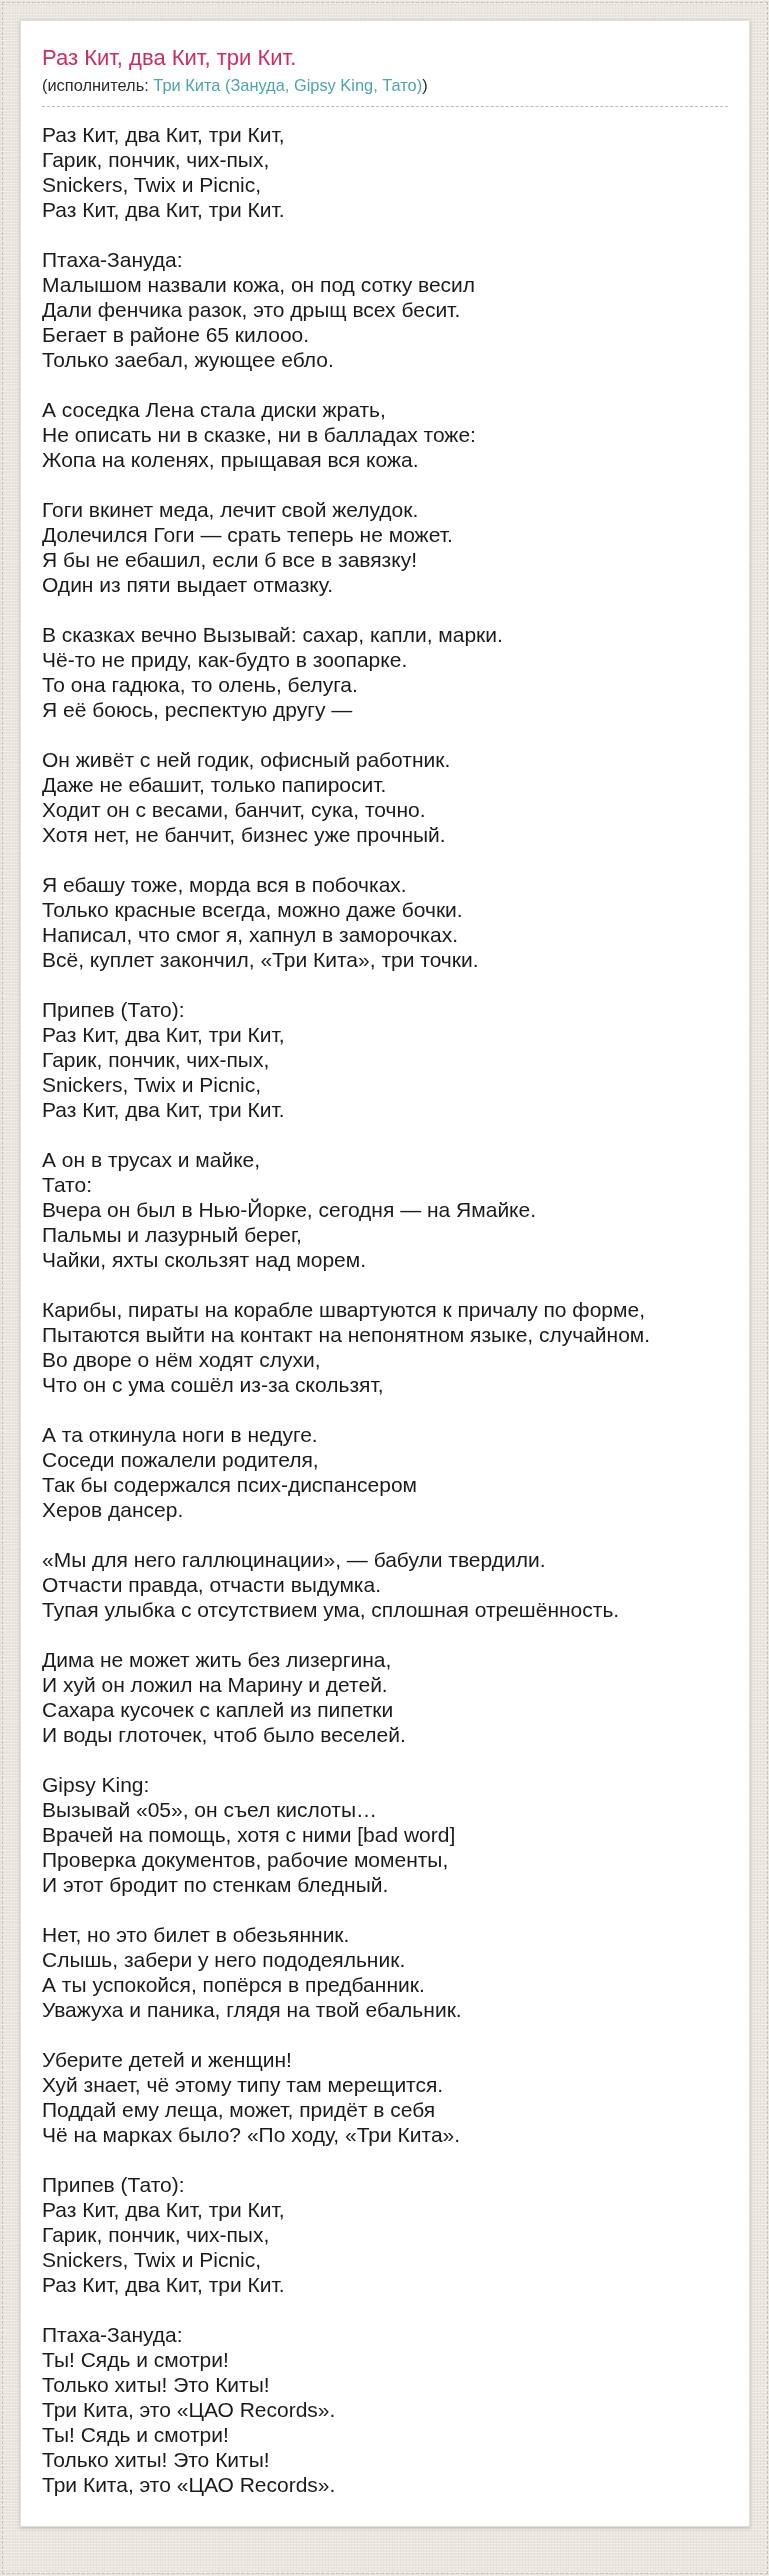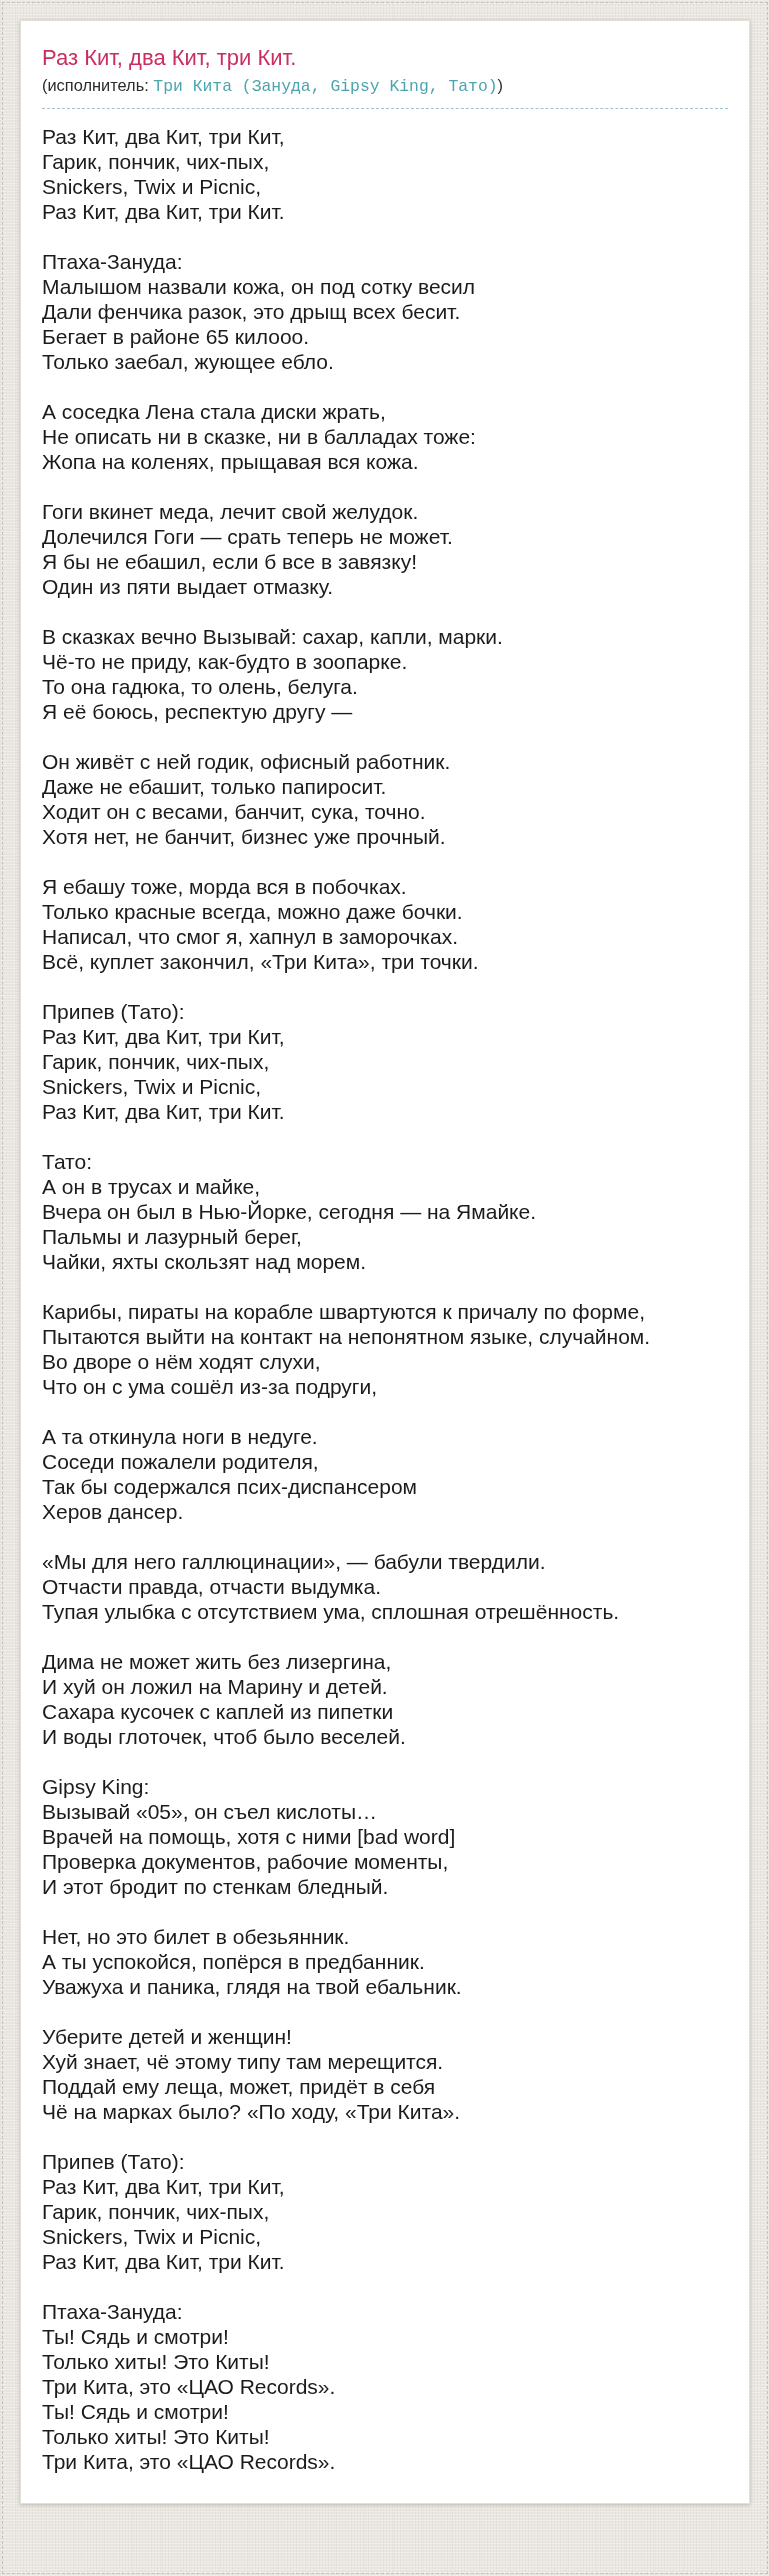--- a/index.html
+++ b/index.html
@@ -42,21 +42,20 @@
   .artist-line {
     margin-top: 3.8px;
     font-size: 16.4px;
     line-height: 20px;
     color: #2b2b2b;
   }
   .artist-link {
     color: var(--link-color, #4aa5ad);
     text-decoration: none;
     cursor: pointer;
-    font-family: Liberation Mono, monospace;
   }
   .header-block {
     padding-bottom: 11.5px;
     border-bottom: 1px dashed var(--separator-color, #a5bfcc);
   }
   .lyrics {
     margin-top: 15px;
     font-size: 21px;
     line-height: 25px;
     color: var(--text-color, #1b1b1b);
@@ -126,31 +125,31 @@
         <div class="line">Всё, куплет закончил, «Три Кита», три точки.</div>
       </div>
       <div class="stanza">
         <div class="line">Припев (Тато):</div>
         <div class="line">Раз Кит, два Кит, три Кит,</div>
         <div class="line">Гарик, пончик, чих-пых,</div>
         <div class="line">Snickers, Twix и Picnic,</div>
         <div class="line">Раз Кит, два Кит, три Кит.</div>
       </div>
       <div class="stanza">
+        <div class="line">А он в трусах и майке,</div>
         <div class="line">Тато:</div>
-        <div class="line">А он в трусах и майке,</div>
         <div class="line">Вчера он был в Нью-Йорке, сегодня — на Ямайке.</div>
         <div class="line">Пальмы и лазурный берег,</div>
         <div class="line">Чайки, яхты скользят над морем.</div>
       </div>
       <div class="stanza">
         <div class="line">Карибы, пираты на корабле швартуются к причалу по форме,</div>
         <div class="line">Пытаются выйти на контакт на непонятном языке, случайном.</div>
         <div class="line">Во дворе о нём ходят слухи,</div>
-        <div class="line">Что он с ума сошёл из-за подруги,</div>
+        <div class="line">Что он с ума сошёл из-за скользят,</div>
       </div>
       <div class="stanza">
         <div class="line">А та откинула ноги в недуге.</div>
         <div class="line">Соседи пожалели родителя,</div>
         <div class="line">Так бы содержался псих-диспансером</div>
         <div class="line">Херов дансер.</div>
       </div>
       <div class="stanza">
         <div class="line">«Мы для него галлюцинации», — бабули твердили.</div>
         <div class="line">Отчасти правда, отчасти выдумка.</div>
@@ -164,20 +163,21 @@
       </div>
       <div class="stanza">
         <div class="line">Gipsy King:</div>
         <div class="line">Вызывай «05», он съел кислоты…</div>
         <div class="line">Врачей на помощь, хотя с ними [bad word]</div>
         <div class="line">Проверка документов, рабочие моменты,</div>
         <div class="line">И этот бродит по стенкам бледный.</div>
       </div>
       <div class="stanza">
         <div class="line">Нет, но это билет в обезьянник.</div>
+        <div class="line">Слышь, забери у него пододеяльник.</div>
         <div class="line">А ты успокойся, попёрся в предбанник.</div>
         <div class="line">Уважуха и паника, глядя на твой ебальник.</div>
       </div>
       <div class="stanza">
         <div class="line">Уберите детей и женщин!</div>
         <div class="line">Хуй знает, чё этому типу там мерещится.</div>
         <div class="line">Поддай ему леща, может, придёт в себя</div>
         <div class="line">Чё на марках было? «По ходу, «Три Кита».</div>
       </div>
       <div class="stanza">

